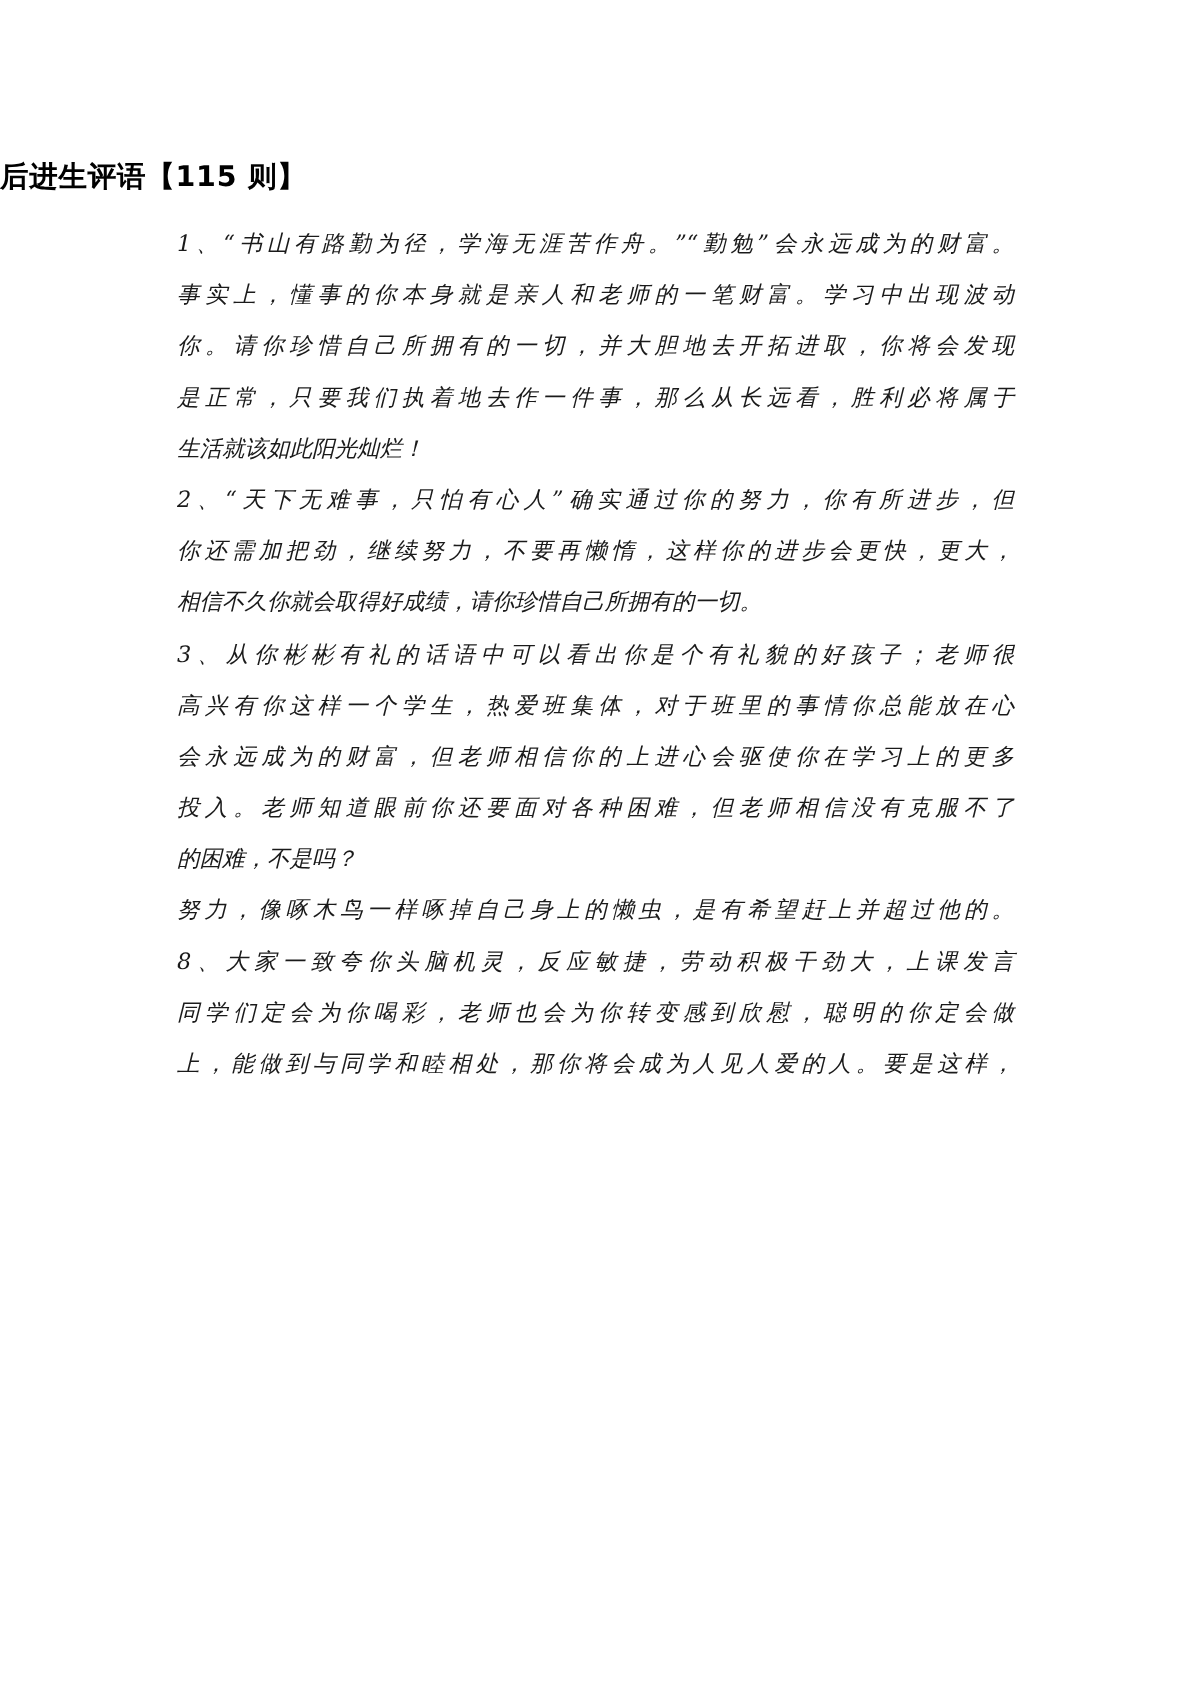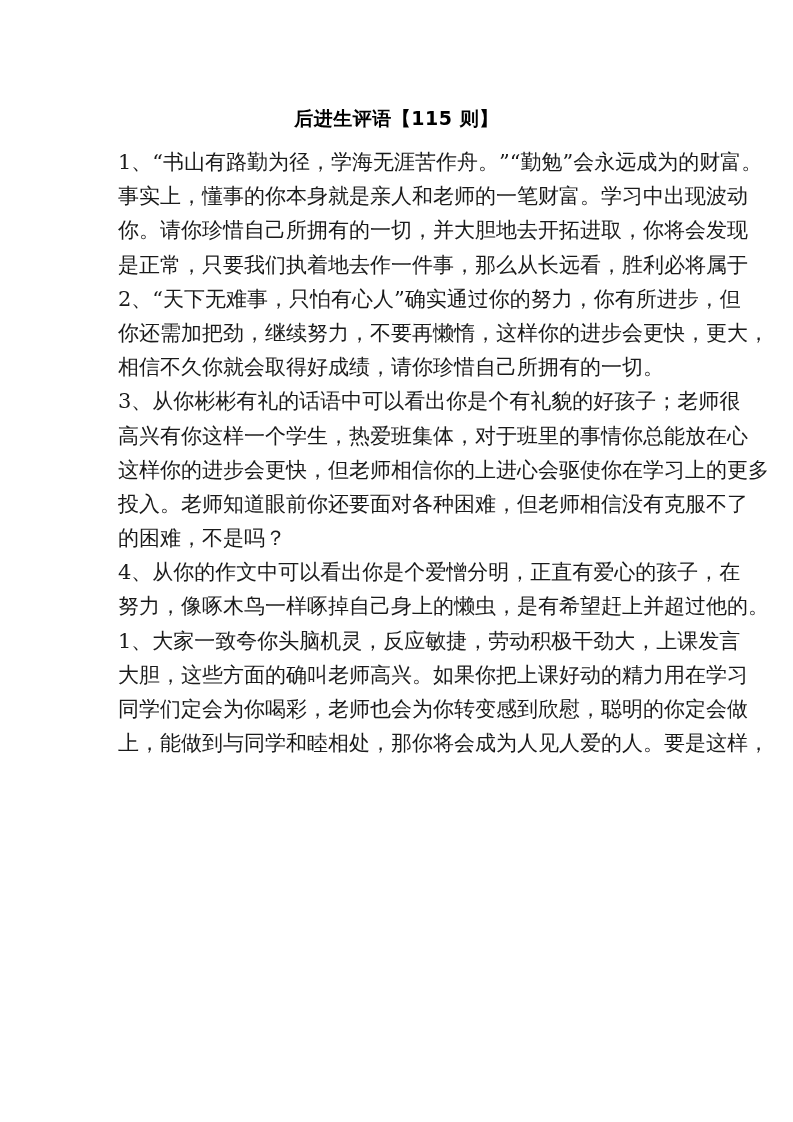--- a/index.html
+++ b/index.html
@@ -21,42 +21,42 @@
       top: 0;
       width: 793px;
       height: 1122px;
       background: #ffffff;
     }
     .title {
       position: absolute;
       top: 104px;
       left: 0;
       width: 793px;
-      text-align: center;
       font-family: "DejaVu Sans", "Liberation Sans", sans-serif;
       font-weight: bold;
       font-size: 19px;
       line-height: 28px;
       color: #000000;
       letter-spacing: 0.5px;
     }
     .content {
       position: absolute;
       left: 118px;
       top: 145px;
       width: 558px;
     }
     .para {
       margin: 0;
-      font-size: 21px;
+      font-size: 15px;
       line-height: 34.2px;
       text-align: justify;
       text-align-last: left;
       word-break: break-all;
       color: #1a1a1a;
+      font-style: italic;
     }
     .line {
       display: block;
       white-space: nowrap;
       text-align: justify;
       text-align-last: justify;
       height: 34.2px;
     }
     .line.last {
       text-align-last: left;
@@ -67,41 +67,40 @@
 
 <div class="page">
   <div class="title">后进生评语【115 则】</div>
 
   <div class="content">
     <div class="para">
       <span class="line">1、“书山有路勤为径，学海无涯苦作舟。”“勤勉”会永远成为的财富。</span>
       <span class="line">事实上，懂事的你本身就是亲人和老师的一笔财富。学习中出现波动</span>
       <span class="line">你。请你珍惜自己所拥有的一切，并大胆地去开拓进取，你将会发现</span>
       <span class="line">是正常，只要我们执着地去作一件事，那么从长远看，胜利必将属于</span>
+      <span class="line last">生活就该如此阳光灿烂！</span>
     </div>
 
     <div class="para">
       <span class="line">2、“天下无难事，只怕有心人”确实通过你的努力，你有所进步，但</span>
       <span class="line">你还需加把劲，继续努力，不要再懒惰，这样你的进步会更快，更大，</span>
       <span class="line last">相信不久你就会取得好成绩，请你珍惜自己所拥有的一切。</span>
     </div>
 
     <div class="para">
       <span class="line">3、从你彬彬有礼的话语中可以看出你是个有礼貌的好孩子；老师很</span>
       <span class="line">高兴有你这样一个学生，热爱班集体，对于班里的事情你总能放在心</span>
-      <span class="line">这样你的进步会更快，但老师相信你的上进心会驱使你在学习上的更多</span>
+      <span class="line">会永远成为的财富，但老师相信你的上进心会驱使你在学习上的更多</span>
       <span class="line">投入。老师知道眼前你还要面对各种困难，但老师相信没有克服不了</span>
       <span class="line last">的困难，不是吗？</span>
     </div>
 
     <div class="para">
-      <span class="line">4、从你的作文中可以看出你是个爱憎分明，正直有爱心的孩子，在</span>
       <span class="line">努力，像啄木鸟一样啄掉自己身上的懒虫，是有希望赶上并超过他的。</span>
     </div>
 
     <div class="para">
-      <span class="line">1、大家一致夸你头脑机灵，反应敏捷，劳动积极干劲大，上课发言</span>
-      <span class="line">大胆，这些方面的确叫老师高兴。如果你把上课好动的精力用在学习</span>
+      <span class="line">8、大家一致夸你头脑机灵，反应敏捷，劳动积极干劲大，上课发言</span>
       <span class="line">同学们定会为你喝彩，老师也会为你转变感到欣慰，聪明的你定会做</span>
       <span class="line">上，能做到与同学和睦相处，那你将会成为人见人爱的人。要是这样，</span>
     </div>
   </div>
 </div>
 
 </body></html>

